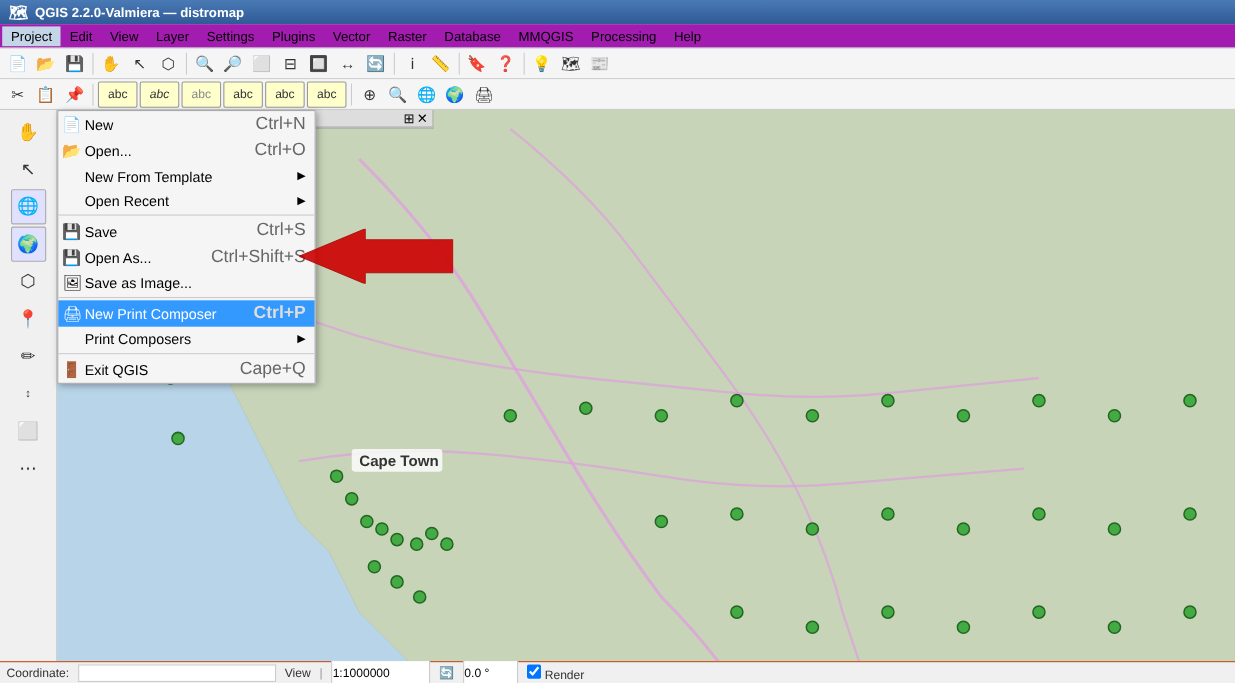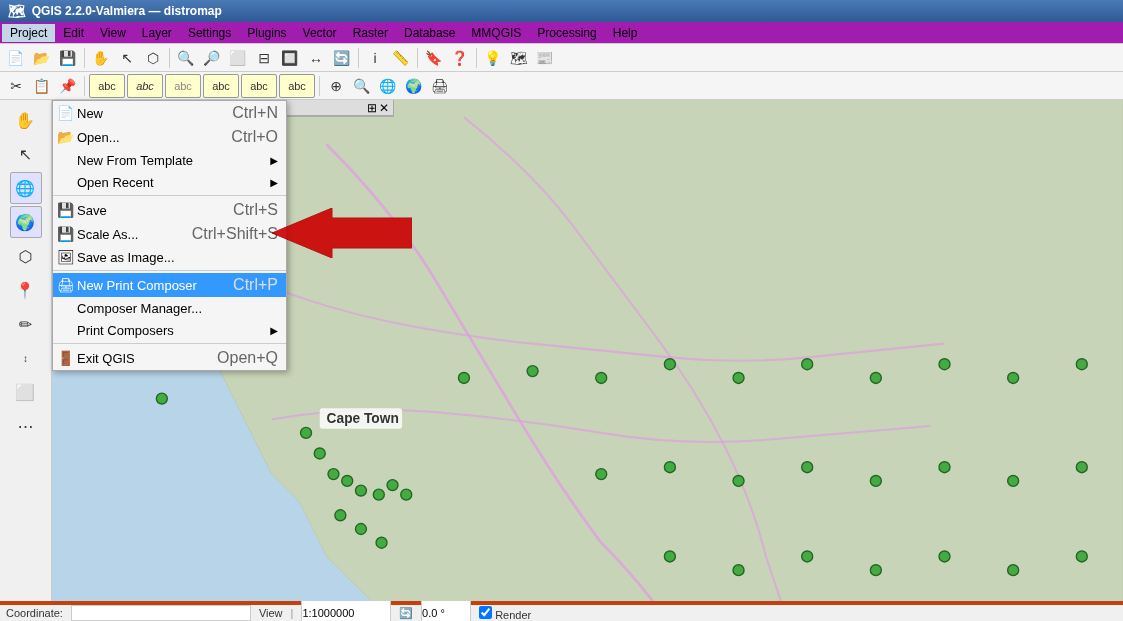--- a/index.html
+++ b/index.html
@@ -109,21 +109,21 @@
     .drop-item.highlighted {
       background: #3399ff;
       color: white;
     }
     .drop-item .shortcut {
       margin-left: auto;
       color: #666;
       font-size: 16px;
       padding-left: 20px;
     }
-    .drop-item.highlighted .shortcut { color: #ddd; }
+    .drop-item.highlighted .shortcut { color: #ddd; font-weight: bold; }
     .drop-item .arrow {
       margin-left: auto;
       font-size: 10px;
     }
     .drop-item .item-icon {
       position: absolute;
       left: 4px;
       font-size: 14px;
     }
     .drop-separator {
@@ -154,21 +154,21 @@
       position: absolute;
       top: 0; left: 0;
       width: 100%;
       height: 100%;
     }
 
     
     #statusbar {
       background: #f0f0f0;
       height: 20px;
-      border-top: 4px solid #c2410c;
+      border-top: 1px solid #c2410c;
       display: flex;
       align-items: center;
       padding: 0 6px;
       font-size: 11px;
       color: #333;
       gap: 8px;
     }
 
     
     #layer-panel {
@@ -394,45 +394,42 @@
           <span class="arrow">▶</span>
         </div>
         <div class="drop-separator"></div>
         <div class="drop-item">
           <span class="item-icon">💾</span>
           <span>Save</span>
           <span class="shortcut">Ctrl+S</span>
         </div>
         <div class="drop-item">
           <span class="item-icon">💾</span>
-          <span>Scale As...</span>
+          <span>Open As...</span>
           <span class="shortcut">Ctrl+Shift+S</span>
         </div>
         <div class="drop-item">
           <span class="item-icon">🖼</span>
           <span>Save as Image...</span>
         </div>
         <div class="drop-separator"></div>
         <div class="drop-item highlighted">
           <span class="item-icon" style="color:white;">🖨</span>
           <span>New Print Composer</span>
           <span class="shortcut">Ctrl+P</span>
         </div>
         <div class="drop-item">
-          <span>Composer Manager...</span>
-        </div>
-        <div class="drop-item">
           <span>Print Composers</span>
           <span class="arrow">▶</span>
         </div>
         <div class="drop-separator"></div>
         <div class="drop-item">
           <span class="item-icon">🚪</span>
           <span>Exit QGIS</span>
-          <span class="shortcut">Open+Q</span>
+          <span class="shortcut">Cape+Q</span>
         </div>
       </div>
 
       <div id="arrow-annotation">
         <svg width="140" height="50" viewBox="0 0 140 50">
 
           <polygon points="140,10 140,40 60,40 60,50 0,25 60,0 60,10" fill="#cc0000" stroke="#aa0000" stroke-width="1" opacity="0.9"></polygon>
         </svg>
       </div>
 

